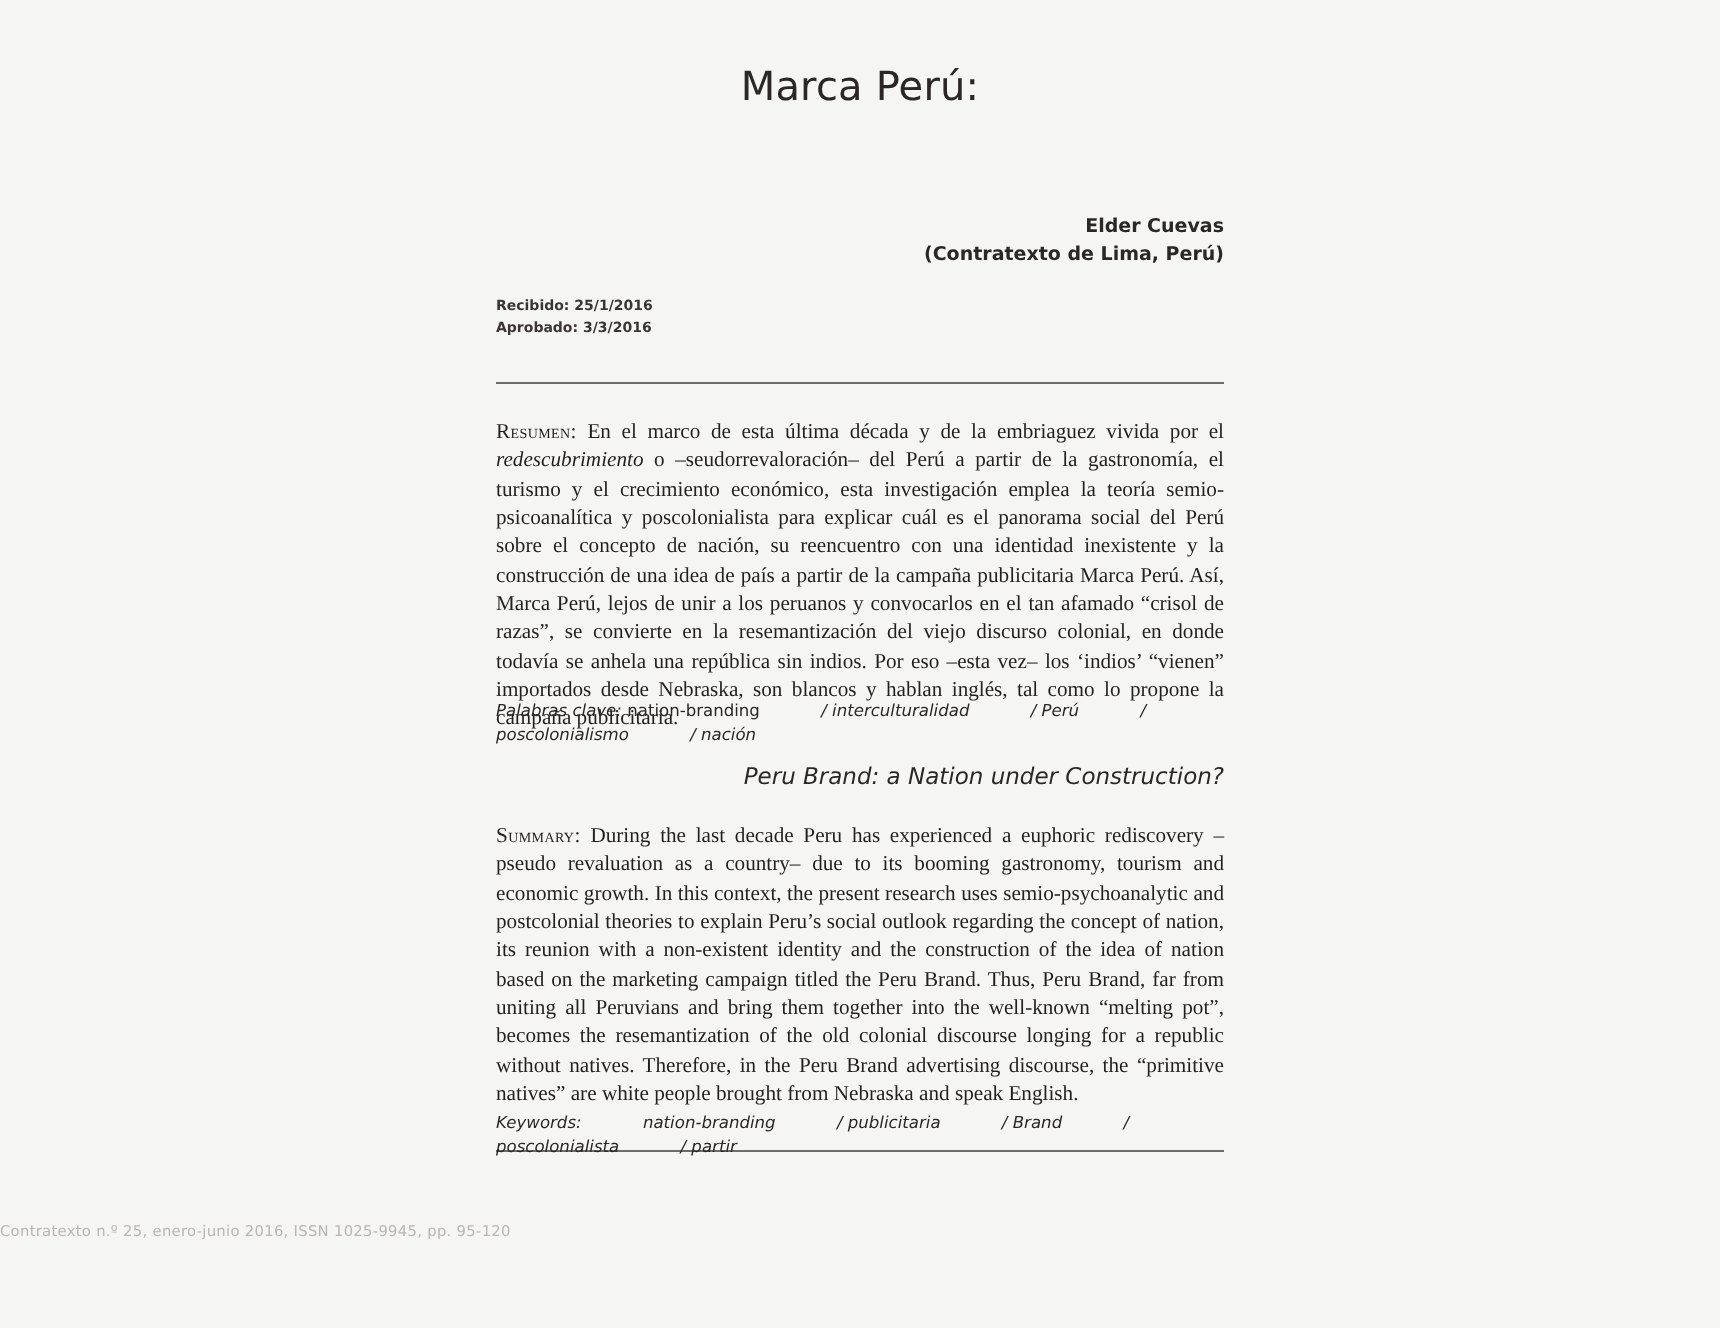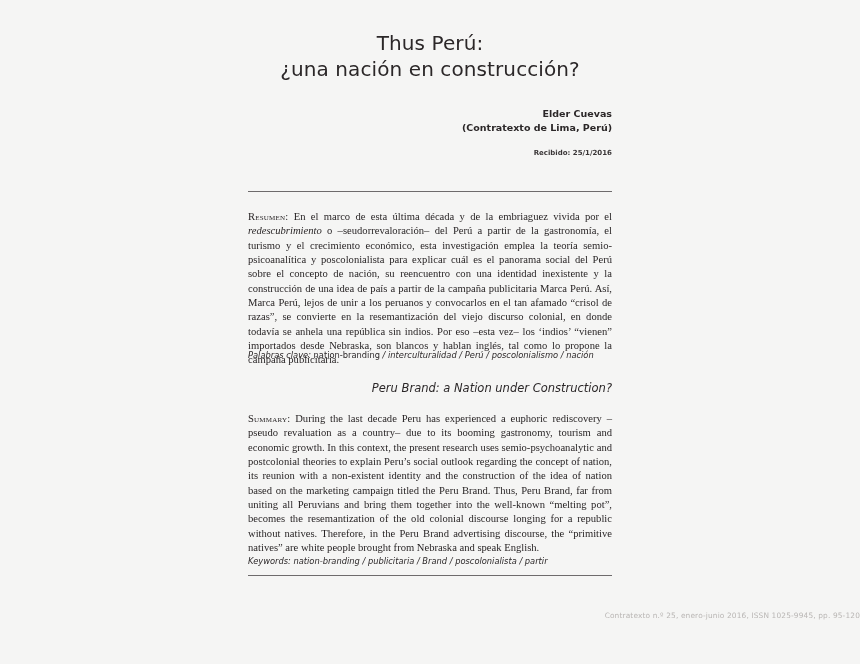--- a/index.html
+++ b/index.html
@@ -53,21 +53,21 @@
   }
   .author-aff {
     font-size: 9.5px;
     font-weight: 700;
     line-height: 1.5;
   }
 
   
   .dates-block {
     top: 148px;
-    text-align: right;
+    text-align: left;
     font-family: "DejaVu Sans", sans-serif;
     font-size: 7px;
     font-weight: 700;
     color: #3a3637;
     line-height: 1.55;
   }
 
   
   .rule {
     position: absolute;
@@ -100,65 +100,65 @@
   .keywords {
     font-family: "DejaVu Sans", sans-serif;
     font-size: 8.3px;
     color: #2b2728;
     line-height: 1.4;
   }
   .keywords .kw-label {
     font-style: italic;
   }
   .keywords .kw-terms { font-style: normal; }
-  .keywords .kw-terms .it { font-style: italic; }
+  .keywords .kw-terms .it { font-style: italic; padding-left: 28px; }
   .kw-es { top: 350px; }
   .kw-en { top: 556px; }
 
   
   .subtitle-en {
     top: 381px;
     text-align: right;
     font-family: "DejaVu Sans", sans-serif;
     font-size: 11.5px;
     font-style: italic;
     font-weight: 400;
     color: #2b2728;
   }
 
   
   .footer {
     position: absolute;
     left: 0;
     width: 860px;
     top: 611px;
-    text-align: right;
+    text-align: left;
     font-family: "DejaVu Sans", sans-serif;
     font-size: 7.4px;
     color: #b9b6b4;
     letter-spacing: 0.15px;
   }
 </style>
 </head>
 <body>
 
 <div class="page">
 
   <div class="col title-block">
-    <div class="title-line">Thus Perú:</div>
-    <div class="title-line">¿una nación en construcción?</div>
+    <div class="title-line">Marca Perú:</div>
   </div>
 
   <div class="col author-block">
     <div class="author-name">Elder Cuevas</div>
     <div class="author-aff">(Contratexto de Lima, Perú)</div>
   </div>
 
   <div class="col dates-block">
     <div>Recibido: 25/1/2016</div>
+    <div>Aprobado: 3/3/2016</div>
   </div>
 
   <div class="rule rule-top"></div>
 
   <div class="col abstract abstract-es"><span class="lead">Resumen:</span><span> En el marco de esta última década y de la embriaguez vivida por el </span><span class="ital">redescubrimiento</span><span> o –seudorrevaloración– del Perú a partir de la gastronomía, el turismo y el crecimiento económico, esta investigación emplea la teoría semio-psicoanalítica y poscolonialista para explicar cuál es el panorama social del Perú sobre el concepto de nación, su reencuentro con una identidad inexistente y la construcción de una idea de país a partir de la campaña publicitaria Marca Perú. Así, Marca Perú, lejos de unir a los peruanos y convocarlos en el tan afamado “crisol de razas”, se convierte en la resemantización del viejo discurso colonial, en donde todavía se anhela una república sin indios. Por eso –esta vez– los ‘indios’ “vienen” importados desde Nebraska, son blancos y hablan inglés, tal como lo propone la campaña publicitaria.</span></div>
 
   <div class="col keywords kw-es"><span class="kw-label">Palabras clave:</span><span class="kw-terms" id="kw-es-terms"><span> nation-branding</span><span class="it"> / interculturalidad</span><span class="it"> / Perú</span><span class="it"> / poscolonialismo</span><span class="it"> / nación</span></span></div>
 
   <div class="col subtitle-en">Peru Brand: a Nation under Construction?</div>
 

